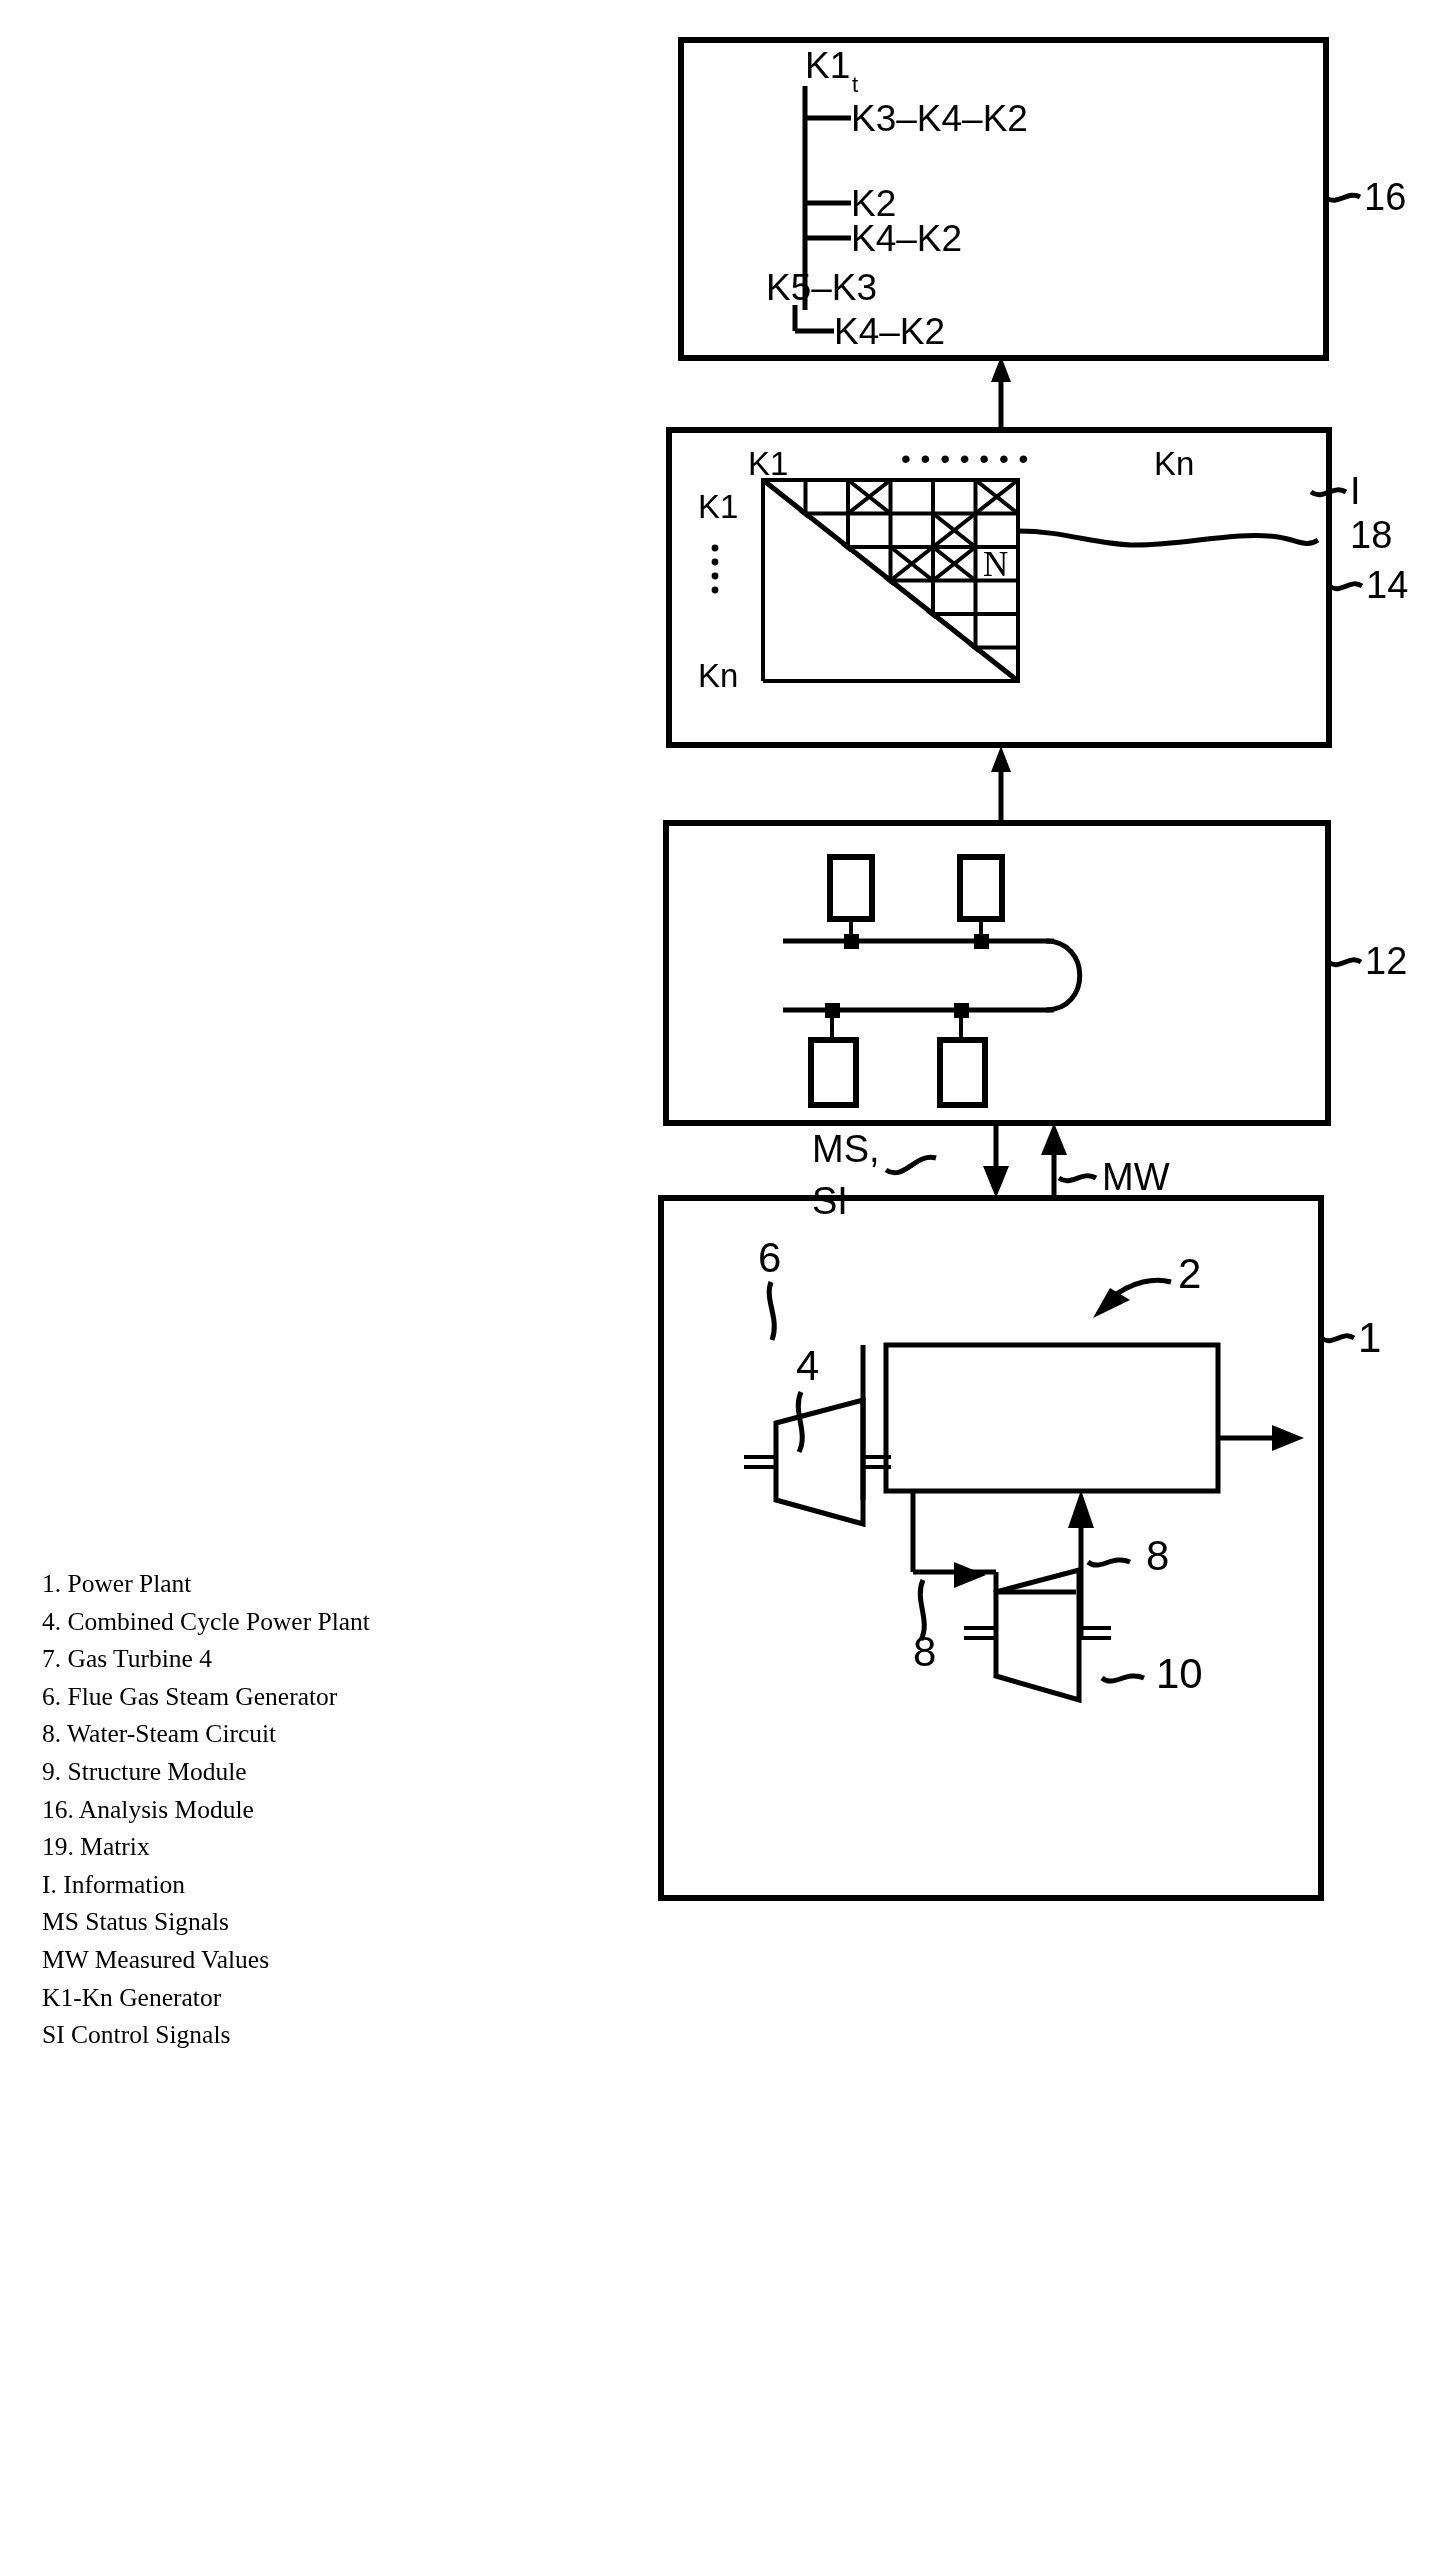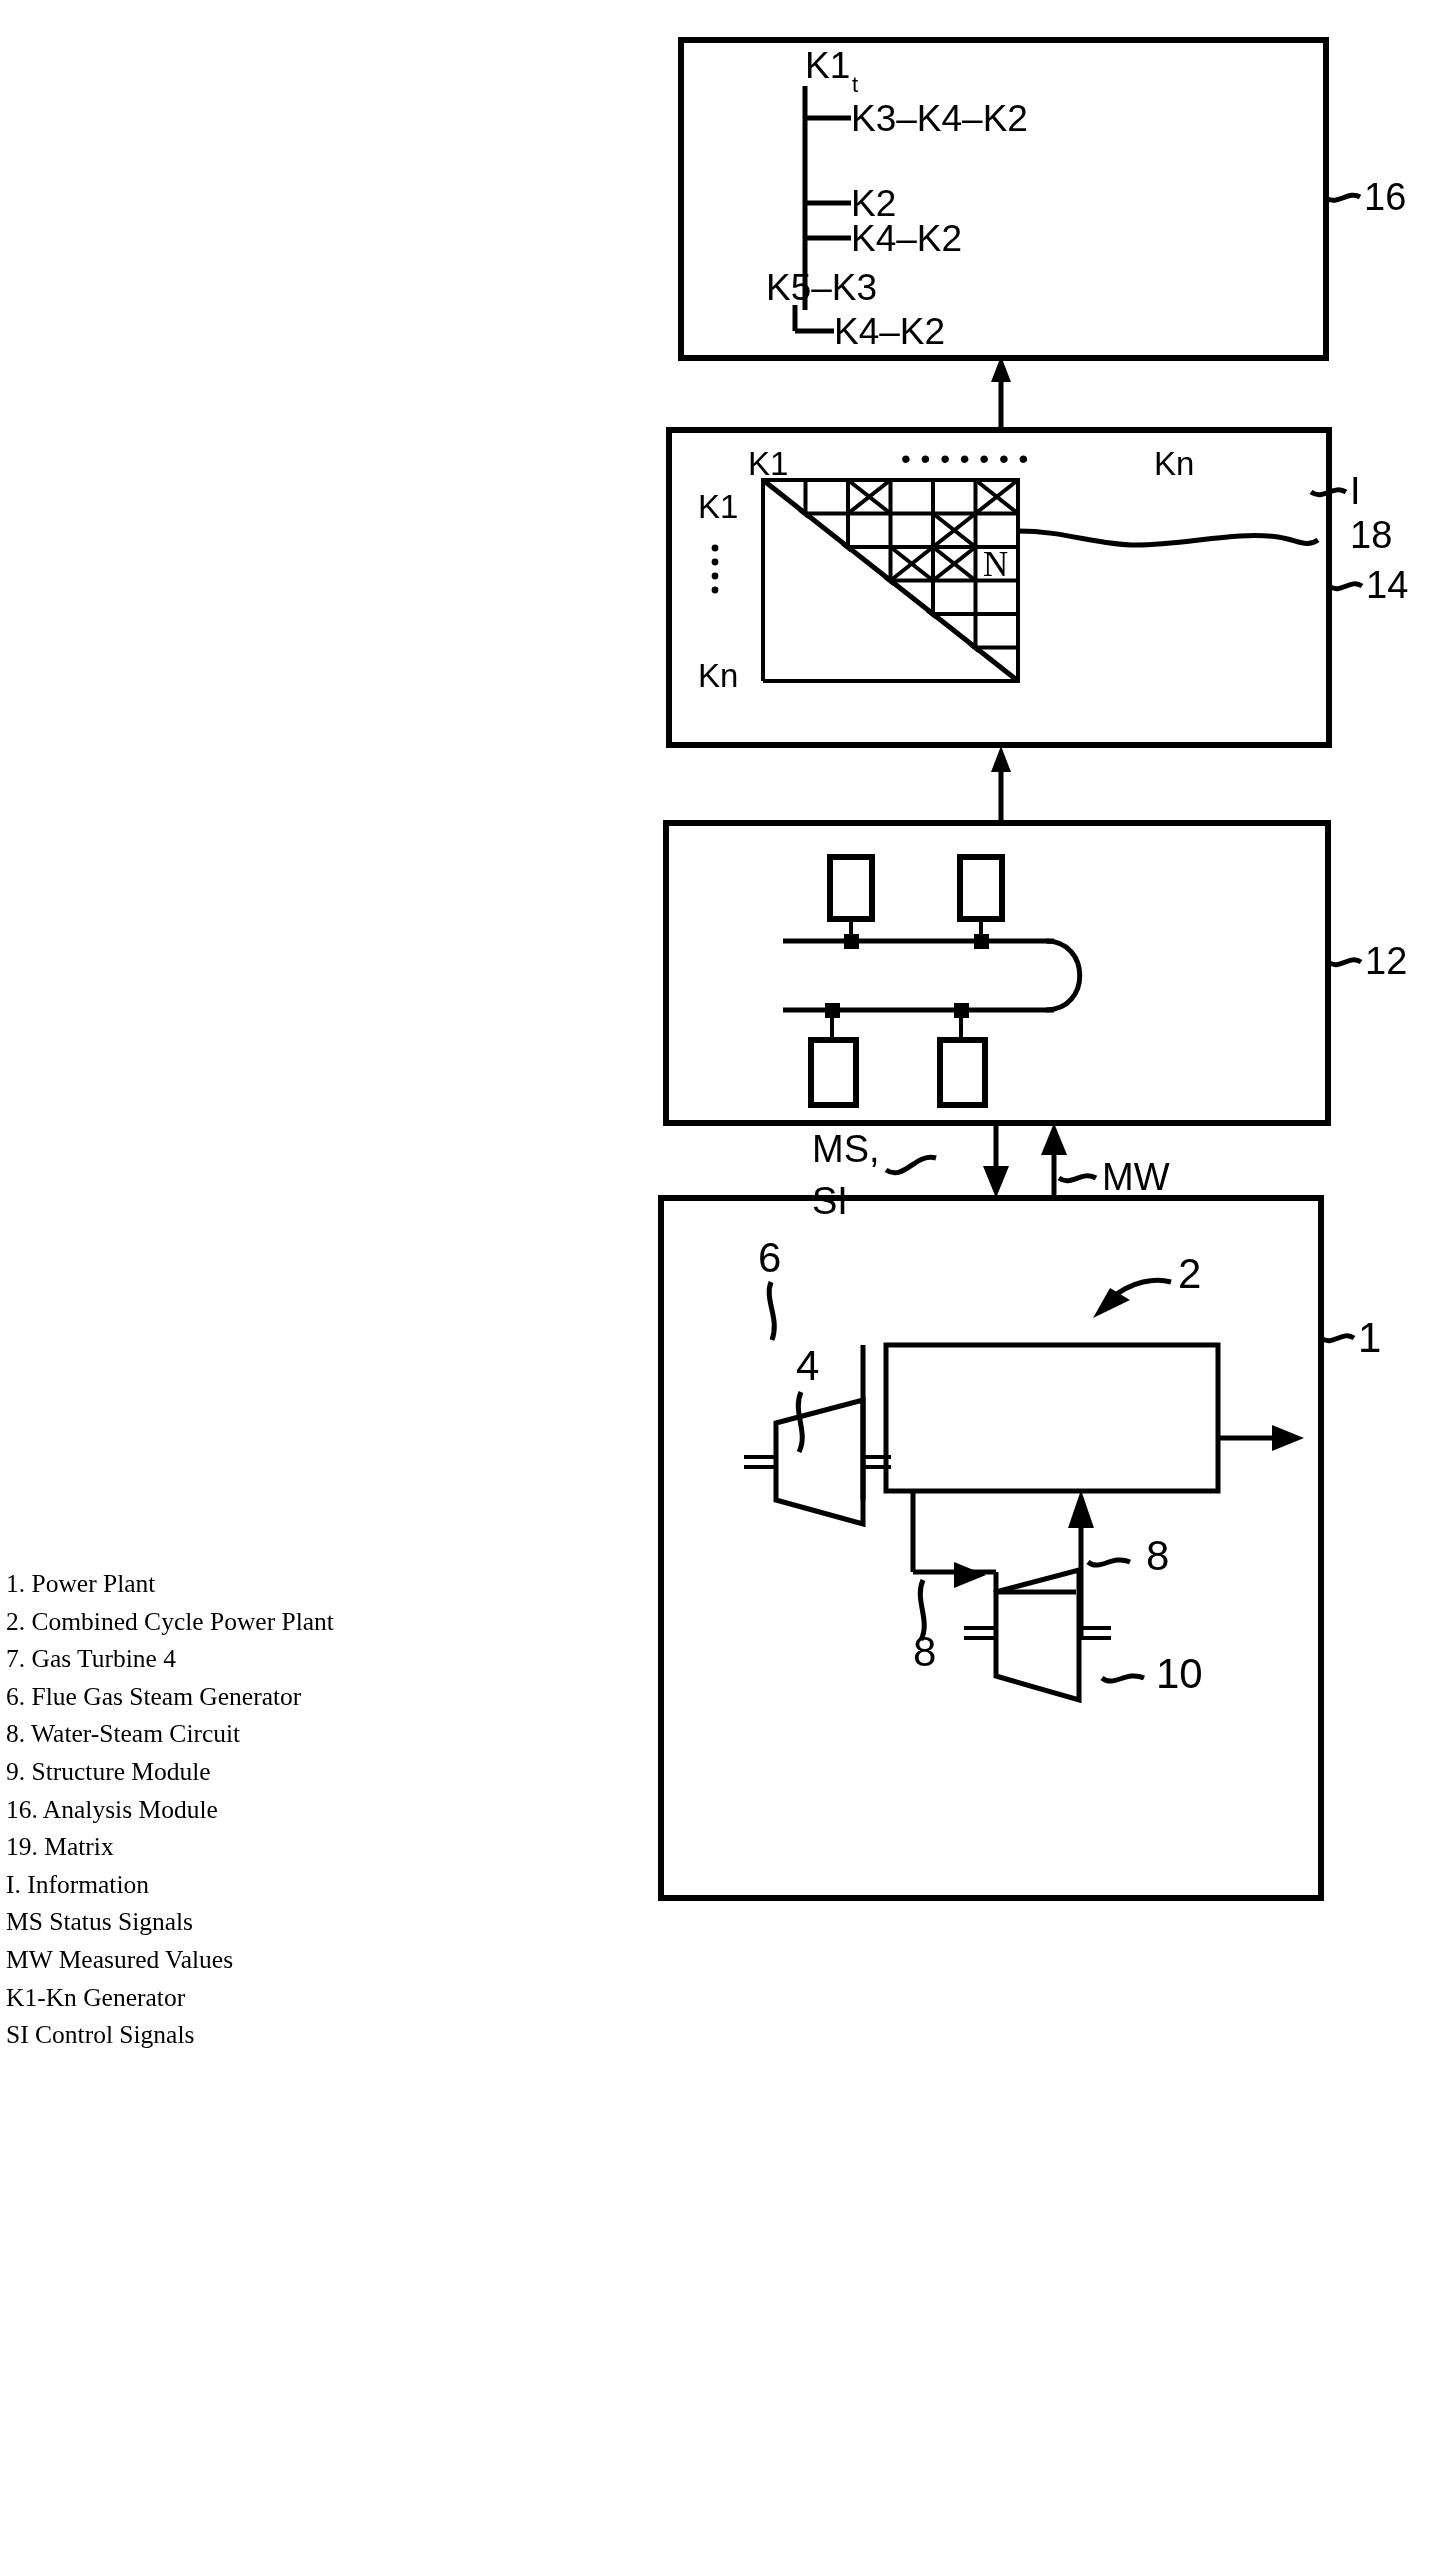--- a/index.html
+++ b/index.html
@@ -3,21 +3,21 @@
 <meta charset="utf-8">
 <style>
   html,body{margin:0;padding:0;background:#ffffff;}
   body{width:1439px;height:2559px;position:relative;overflow:hidden;
        font-family:"Liberation Serif",serif;color:#000;}
   .fig{position:absolute;left:6px;top:0;width:1439px;height:2111px;}
   svg{display:block;}
   
   #legend{position:absolute;left:6px;top:1565px;width:420px;}
   #legend .line{font-family:"Liberation Serif",serif;font-size:25.5px;
-       line-height:37.6px;white-space:nowrap;color:#000;}
+       line-height:37.6px;white-space:nowrap;color:#000;margin-left:36px;}
 </style>
 </head>
 <body>
 
 <div class="fig">
 <svg width="1439" height="2559" viewBox="0 0 1439 2559" xmlns="http://www.w3.org/2000/svg">
   <rect x="0" y="0" width="1439" height="2559" fill="#ffffff"></rect>
 
   <g>
     <rect x="675" y="40" width="645" height="318" fill="none" stroke="#000" stroke-width="6"></rect>
@@ -247,21 +247,21 @@
     <g>
       <path d="M1315,1338 C1327,1347 1336,1330 1348,1338" fill="none" stroke="#000" stroke-width="5"></path>
     </g>
     <text x="1352" y="1352" font-family="Liberation Sans, sans-serif" font-size="42">1</text>
   </g>
 </svg>
 </div>
 
 <div id="legend">
   <div class="line">1. Power Plant</div>
-  <div class="line">2. Combined Cycle Power Plant</div>
+  <div class="line">4. Combined Cycle Power Plant</div>
   <div class="line">7. Gas Turbine 4</div>
   <div class="line">6. Flue Gas Steam Generator</div>
   <div class="line">8. Water-Steam Circuit</div>
   <div class="line">9. Structure Module</div>
   <div class="line">16. Analysis Module</div>
   <div class="line">19. Matrix</div>
   <div class="line">I. Information</div>
   <div class="line">MS  Status Signals</div>
   <div class="line">MW Measured Values</div>
   <div class="line">K1-Kn Generator</div>

